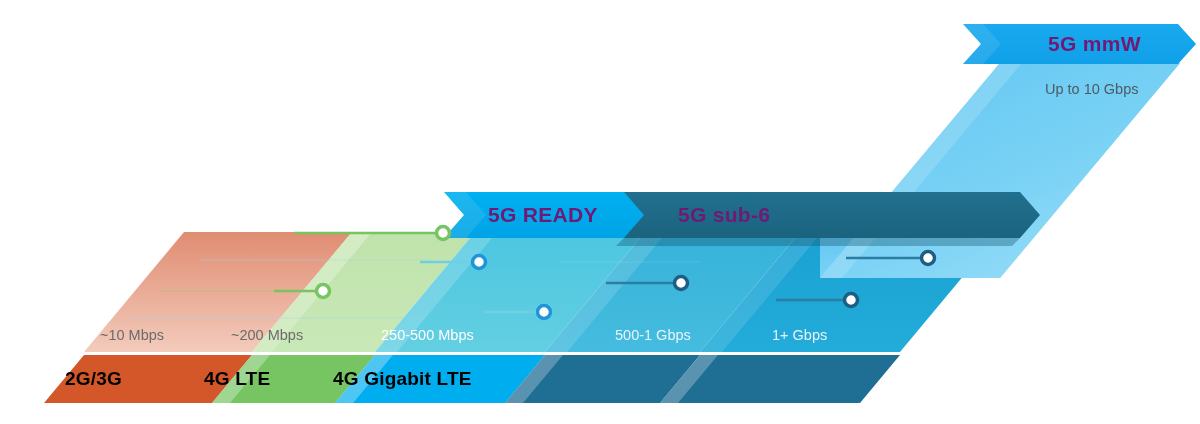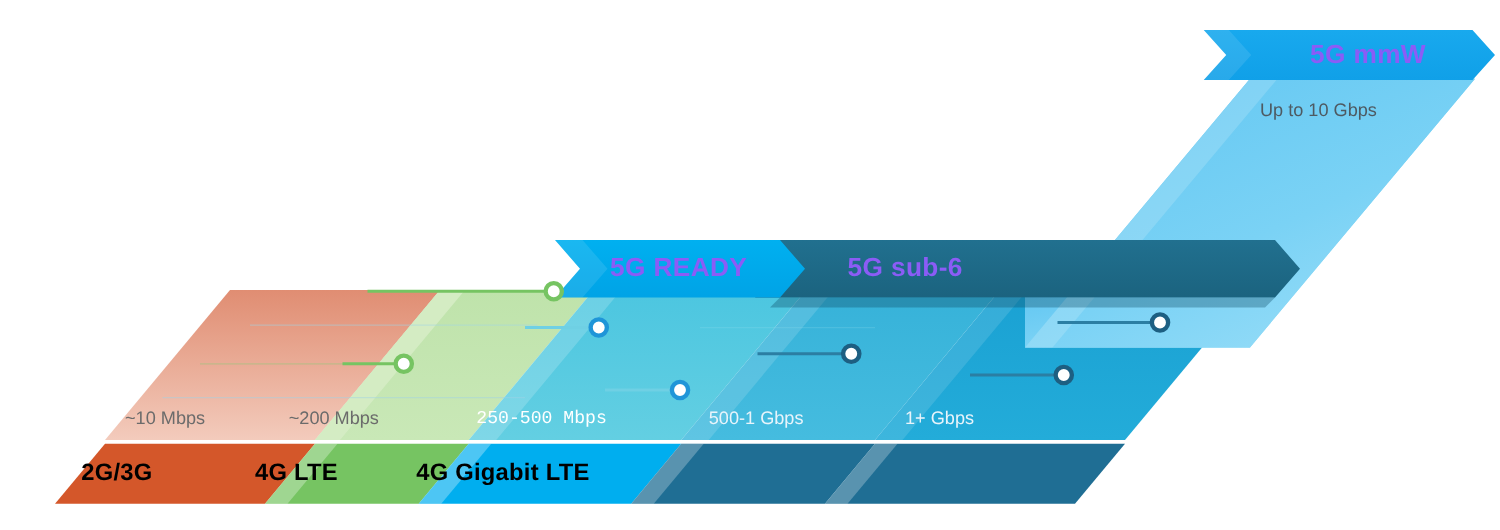--- a/index.html
+++ b/index.html
@@ -23,33 +23,34 @@
     font-size:19px;
     color:#000000;
     letter-spacing:.2px;
   }
   
   .speed{
     font-size:14.5px;
     font-weight:400;
   }
   .speed.dark{color:#6b6b6b;}
-  .speed.light{color:#ffffff;font-family:Liberation Mono, monospace;}
-  .speed.slate{color:#e8f4fb;}
+  .speed.light{color:#ffffff;}
+  .speed.slate{color:#e8f4fb;margin-left:48px;}
 
   
   .banner-title{
     font-weight:bold;
     font-size:21px;
-    color:#8b5cf6;
+    color:#701a75;
     letter-spacing:.3px;
   }
   .mmw-sub{
     font-size:14.5px;
     color:#4e5a62;
+    margin-left:37px;
   }
 </style>
 </head>
 <body>
 
 <div id="stage">
 
   <svg id="art" viewBox="0 0 1200 424">
     <defs>
 

